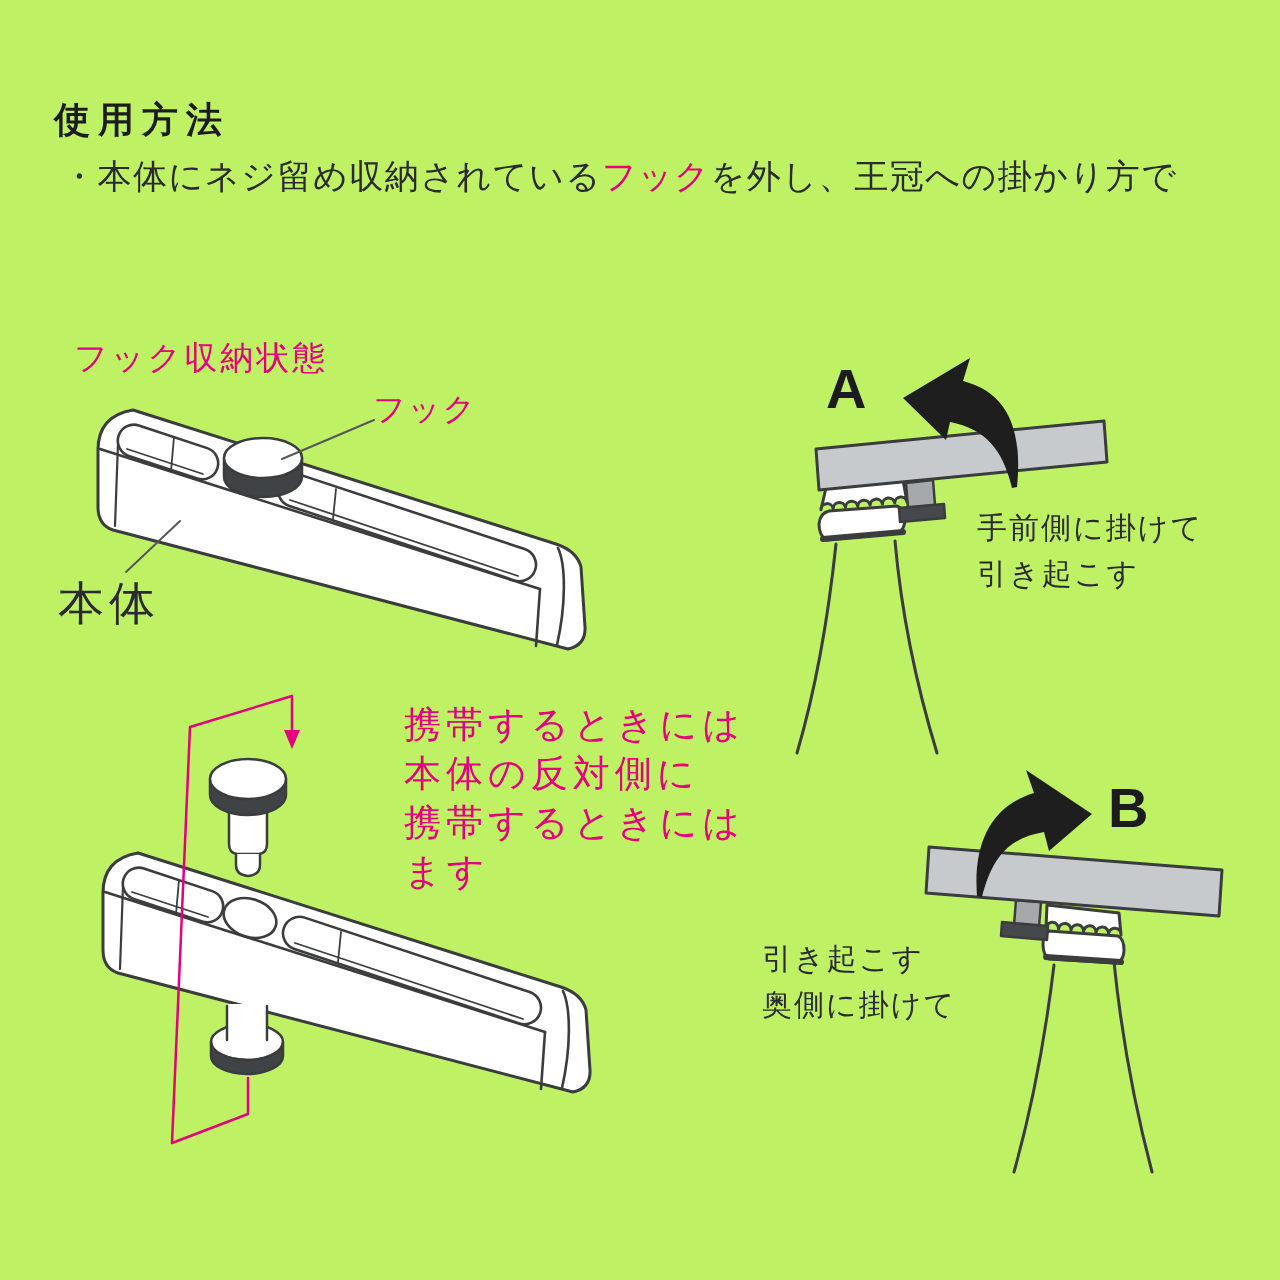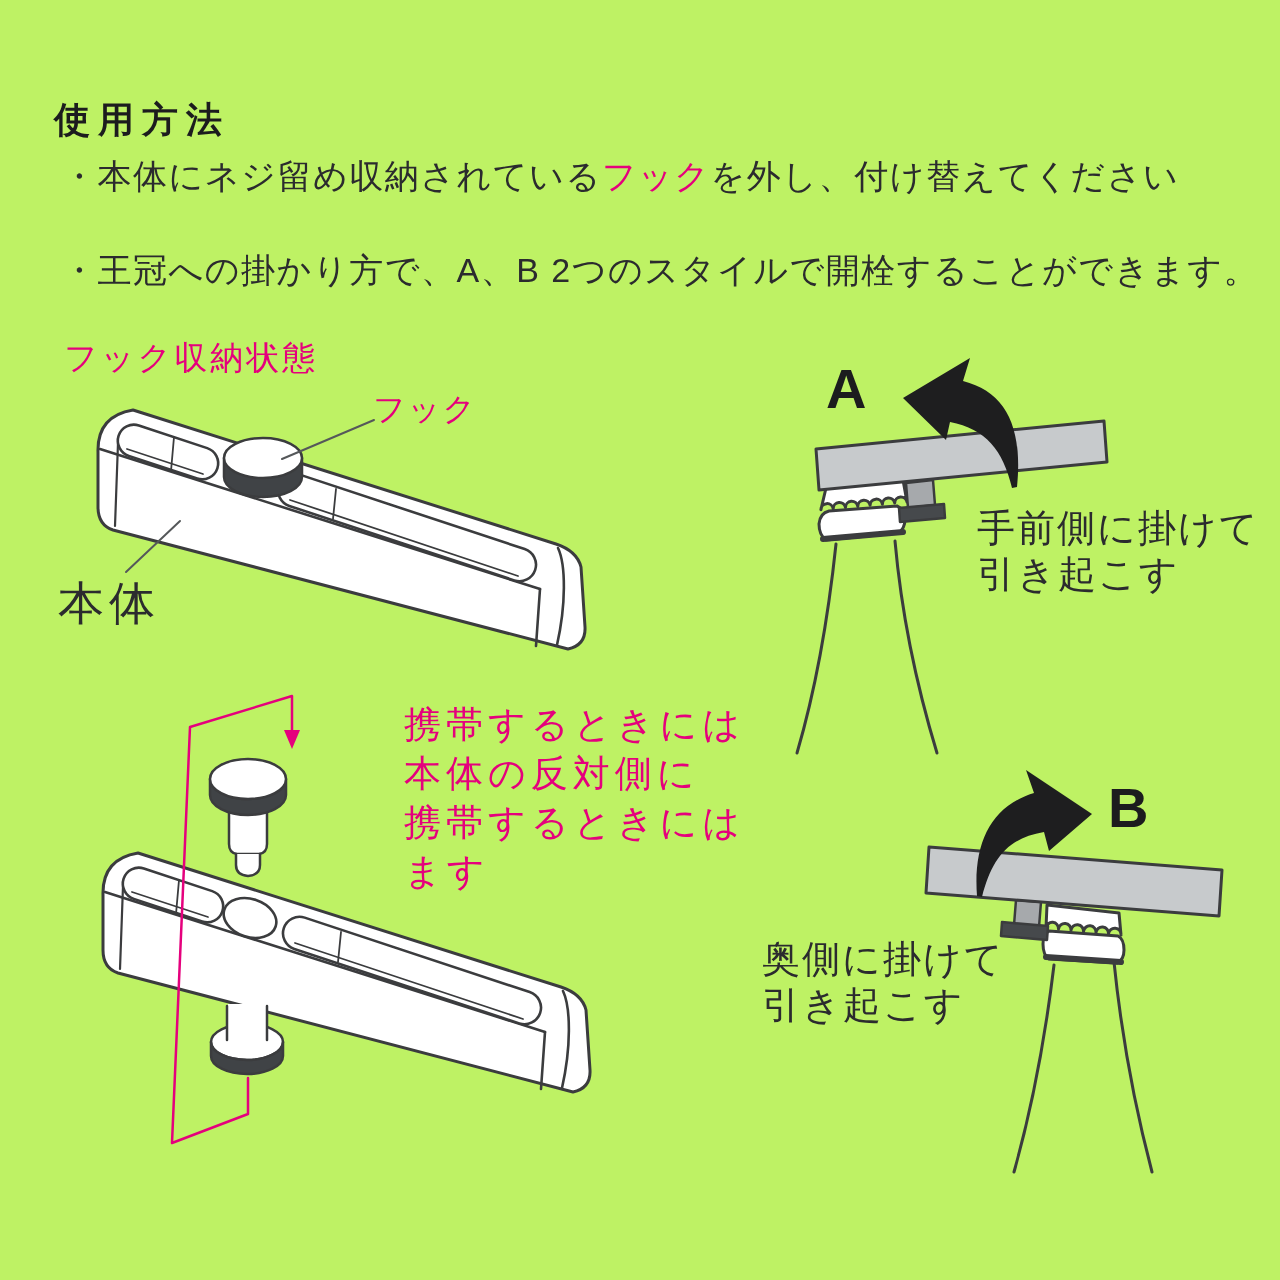--- a/index.html
+++ b/index.html
@@ -10,21 +10,21 @@
   #art{position:absolute;left:0;top:0;width:1280px;height:1280px;}
   .txt{position:absolute;white-space:nowrap;}
   .title{font-size:36px;font-weight:700;letter-spacing:8px;color:#1c1c1e;}
   .body-line{font-size:34px;letter-spacing:1.5px;color:#2b2b2e;}
   .pink{color:#e5007d;}
   .caption-pink{font-size:33px;letter-spacing:3px;color:#e5007d;}
   .label-pink{font-size:32px;letter-spacing:2px;color:#e5007d;}
   .label-dark{font-size:46px;letter-spacing:5px;color:#2b2b2e;}
   .note{font-size:37px;letter-spacing:5px;line-height:49px;color:#e5007d;}
   .style-letter{font-size:56px;font-weight:700;color:#1c1c1e;}
-  .style-caption{font-size:38px;letter-spacing:2px;line-height:46px;color:#2b2b2e;}
+  .style-caption{font-size:30px;letter-spacing:2px;line-height:46px;color:#2b2b2e;}
 </style>
 </head>
 <body>
 
 <div id="page">
 
   <svg id="art" viewBox="0 0 1280 1280" stroke-linejoin="round" stroke-linecap="round" fill="none">
     <defs>
 
       <g id="opener-body">
@@ -115,42 +115,39 @@
         <path d="M 1002,922 L 1048,926 L 1047,940 L 1001,936 Z" fill="#46494c" stroke="#3b3c3e" stroke-width="2.5"></path>
       </g>
       <path d="M 929,847 L 1222,870 L 1219,916 L 926,893 Z" fill="#c7cacc" stroke="#3b3c3e" stroke-width="3"></path>
       <path d="M 1092,814 L 1026,770 L 1034,793 C 991,806 973,843 977,896 L 982,897 C 992,858 1008,838 1044,832 L 1049,851 Z" fill="#1e1e1f"></path>
     </g>
   </svg>
 
   <div class="txt title" style="left:54px;top:96px">使用方法</div>
 
   <div class="txt body-line" style="left:62px;top:154px">
-    <span>・</span><span>本体にネジ留め収納されている</span><span class="pink">フック</span><span>を外し、付け替えてください</span>
-  </div>
-  <div class="txt body-line" style="left:62px;top:248px">
-    <span>・</span><span>王冠への掛かり方で、A、B 2つのスタイルで開栓することができます。</span>
+    <span>・</span><span>本体にネジ留め収納されている</span><span class="pink">フック</span><span>を外し、王冠への掛かり方で</span>
   </div>
 
-  <div class="txt caption-pink" style="left:64px;top:336px">フック収納状態</div>
+  <div class="txt caption-pink" style="left:74px;top:336px">フック収納状態</div>
   <div class="txt label-pink" style="left:373px;top:388px">フック</div>
   <div class="txt label-dark" style="left:58px;top:573px">本体</div>
 
   <div class="txt note" style="left:404px;top:700px">
     <div>携帯するときには</div>
     <div>本体の反対側に</div>
     <div>携帯するときには</div>
     <div>ます</div>
   </div>
 
   <div class="txt style-letter" style="left:826px;top:356px">A</div>
   <div class="txt style-caption" style="left:977px;top:505px">
     <div>手前側に掛けて</div>
     <div>引き起こす</div>
   </div>
 
   <div class="txt style-letter" style="left:1108px;top:775px">B</div>
   <div class="txt style-caption" style="left:762px;top:936px">
+    <div>引き起こす</div>
     <div>奥側に掛けて</div>
-    <div>引き起こす</div>
   </div>
 
 </div>
 
 </body></html>

